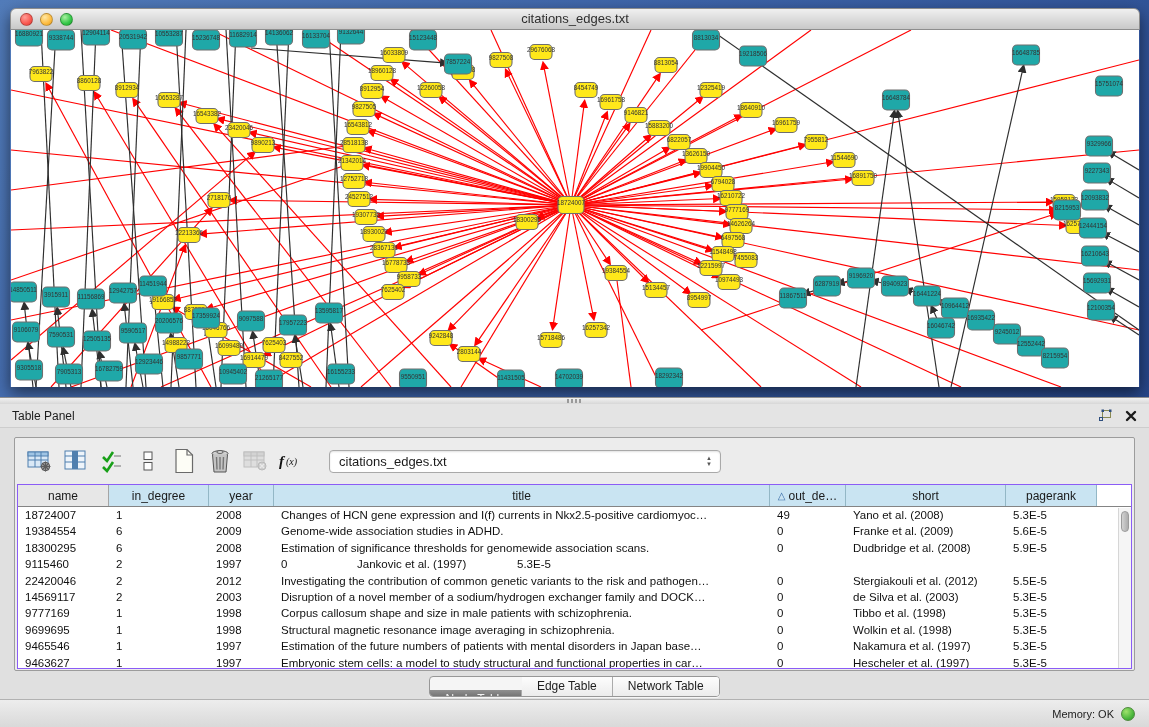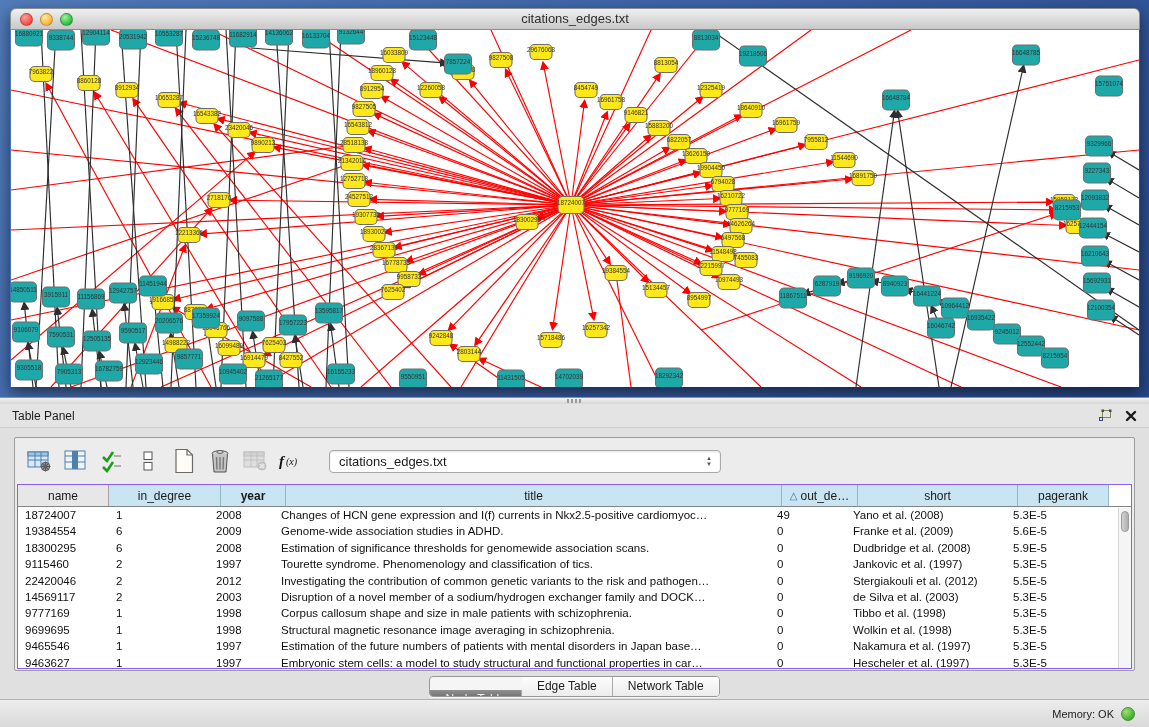--- a/index.html
+++ b/index.html
@@ -618,24 +618,24 @@
               <span>▼</span>
           </span>
         </div>
       </div>
 
       <div class="grid">
         <div class="grid-header" id="grid-header">
             <div class="grid-th selected" style="width: 91px;">
               <span>name</span>
             </div>
-            <div class="grid-th" style="width: 112px; text-align: right;">
+            <div class="grid-th" style="width: 100px; text-align: right;">
               <span>in_degree</span>
             </div>
-            <div class="grid-th" style="width: 65px; font-weight: bold;">
+            <div class="grid-th" style="width: 65px;">
               <span>year</span>
             </div>
             <div class="grid-th" style="width: 496px;">
               <span>title</span>
             </div>
             <div class="grid-th" style="width: 76px;">
               <span class="sort-glyph">△</span>
               <span>out_de…</span>
             </div>
             <div class="grid-th" style="width: 160px;">
@@ -670,21 +670,20 @@
               <div class="grid-td" style="width: 65px;">2008</div>
               <div class="grid-td" style="width: 496px;">Estimation of significance thresholds for genomewide association scans.</div>
               <div class="grid-td" style="width: 76px;">0</div>
               <div class="grid-td" style="width: 160px;">Dudbridge et al. (2008)</div>
               <div class="grid-td" style="width: 91px;">5.9E-5</div>
             </div>
             <div class="grid-row">
               <div class="grid-td" style="width: 91px;">9115460</div>
               <div class="grid-td" style="width: 100px;">2</div>
               <div class="grid-td" style="width: 65px;">1997</div>
-              <div class="grid-td" style="width: 496px;">Tourette syndrome. Phenomenology and classification of tics.</div>
               <div class="grid-td" style="width: 76px;">0</div>
               <div class="grid-td" style="width: 160px;">Jankovic et al. (1997)</div>
               <div class="grid-td" style="width: 91px;">5.3E-5</div>
             </div>
             <div class="grid-row">
               <div class="grid-td" style="width: 91px;">22420046</div>
               <div class="grid-td" style="width: 100px;">2</div>
               <div class="grid-td" style="width: 65px;">2012</div>
               <div class="grid-td" style="width: 496px;">Investigating the contribution of common genetic variants to the risk and pathogen…</div>
               <div class="grid-td" style="width: 76px;">0</div>

